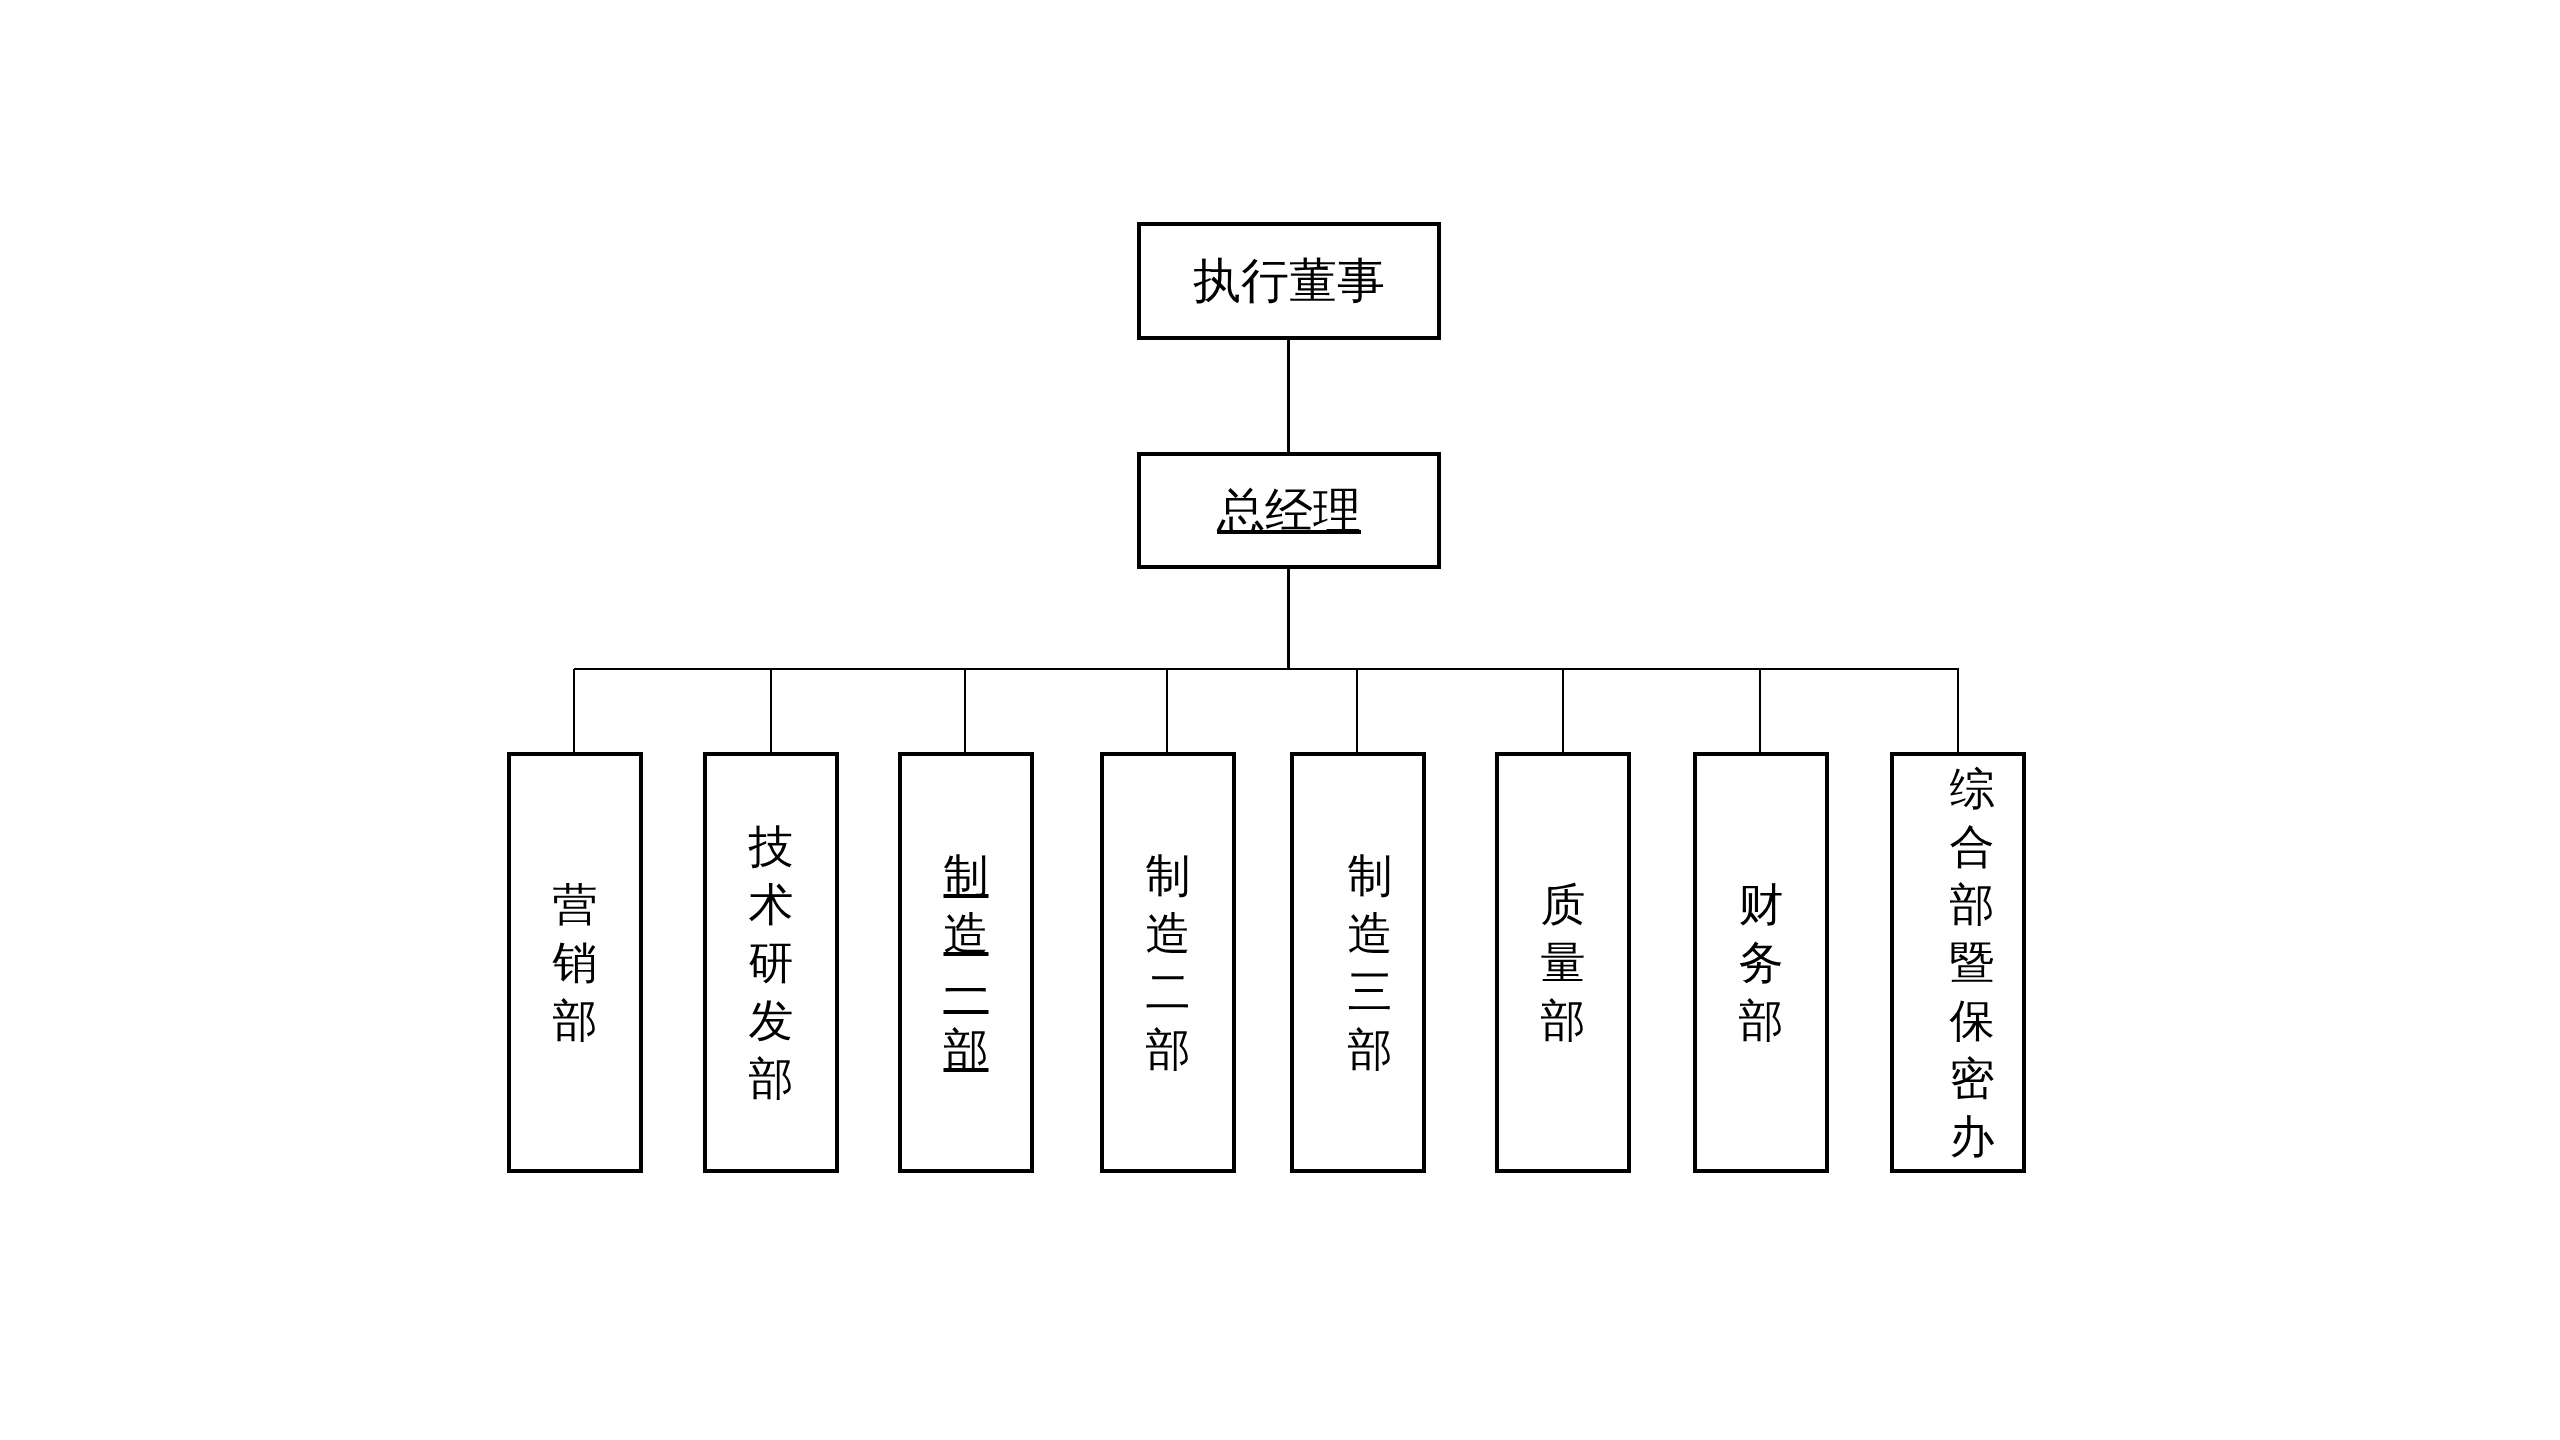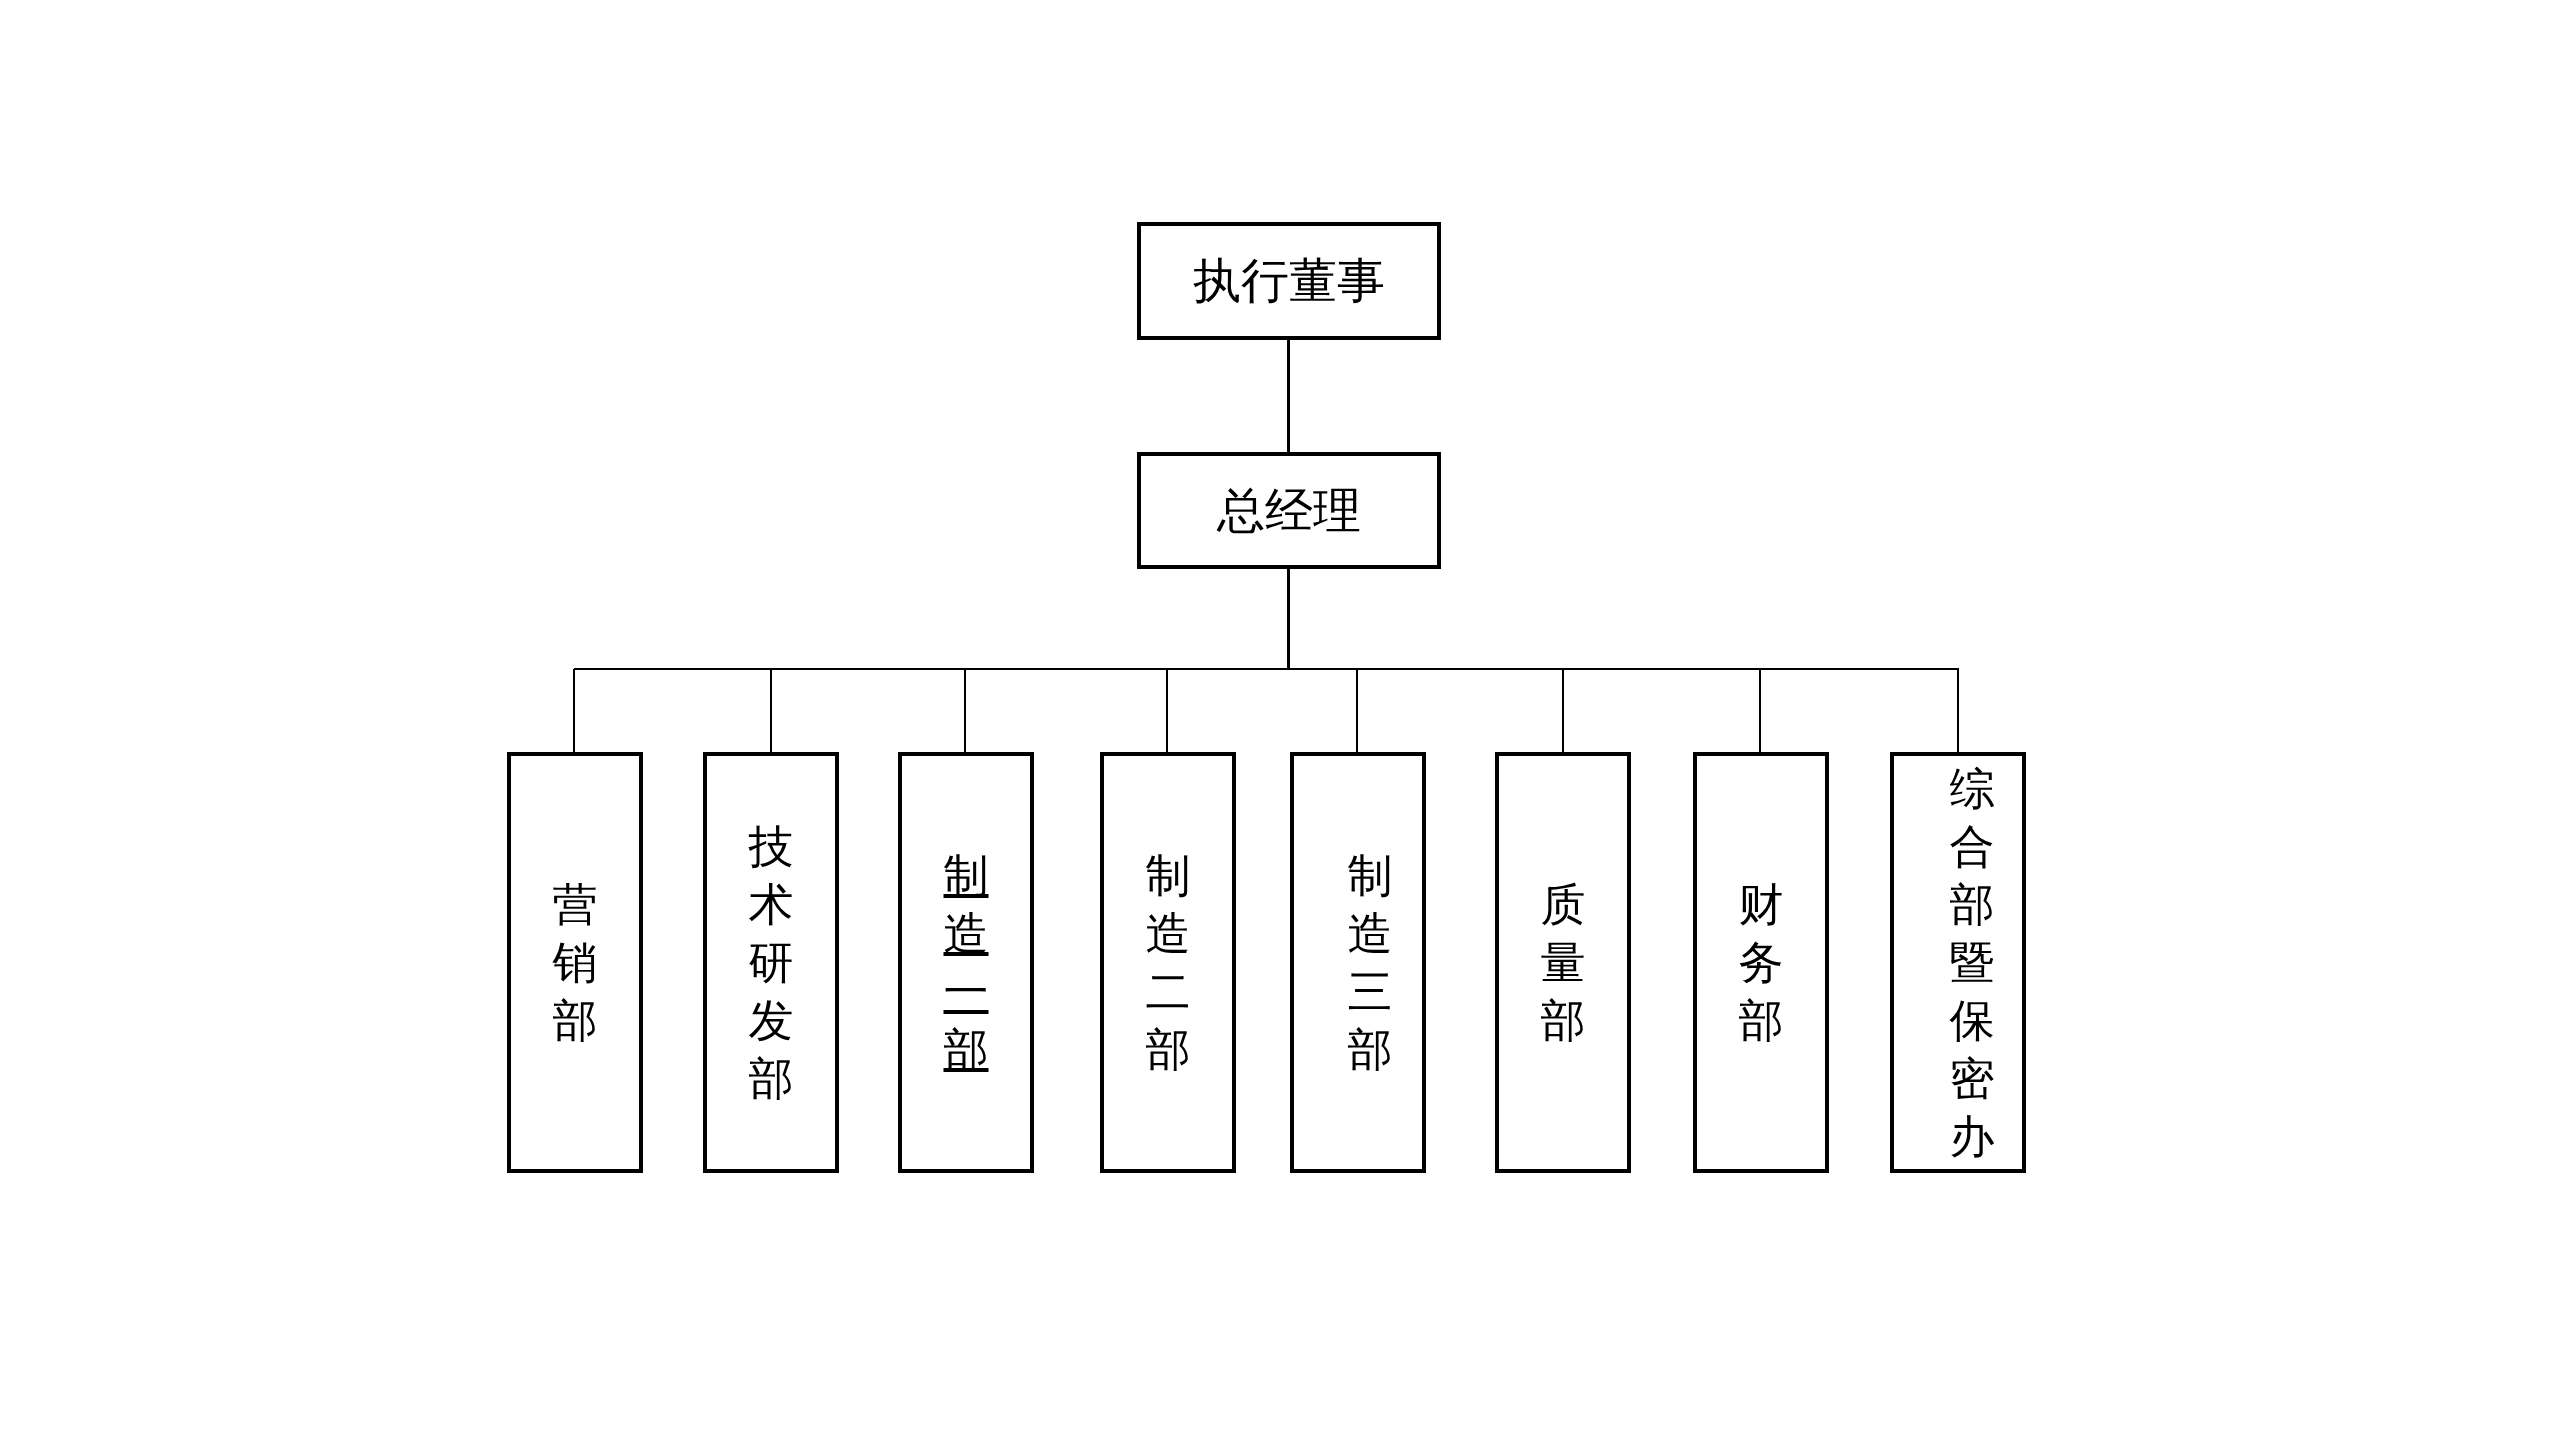--- a/index.html
+++ b/index.html
@@ -17,21 +17,21 @@
   .node {
     position: absolute;
     border: 4px solid #000000;
     background: #ffffff;
     display: flex; align-items: center; justify-content: center;
     font-size: 48px;
     letter-spacing: 0;
     white-space: nowrap;
   }
   .node-exec { left: 1127px; top: 222px; width: 304px; height: 118px; }
-  .node-gm   { left: 1127px; top: 452px; width: 304px; height: 117px; }
+  .node-gm   { left: 1127px; top: 452px; width: 304px; height: 117px; text-decoration: underline; }
 
   .stem { position: absolute; left: 1277px; width: 3px; background: #000000; }
   .stem-1 { top: 340px; height: 112px; }
   .stem-2 { top: 569px; height: 100px; }
 
   .hbar {
     position: absolute; left: 564px; top: 668px;
     width: 1385px; height: 2px; background: #000000;
   }
 

